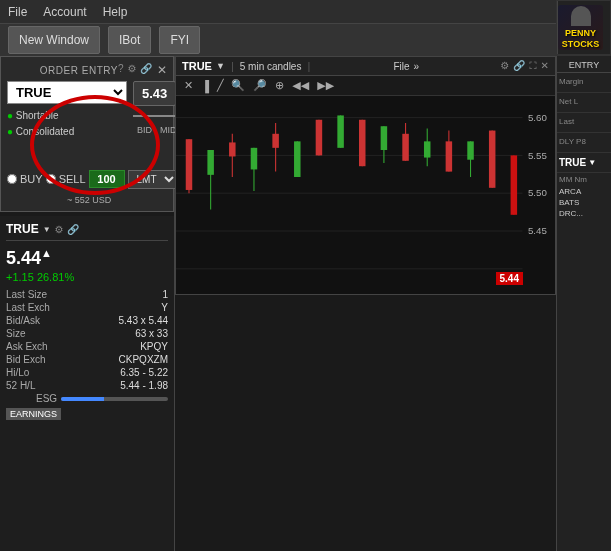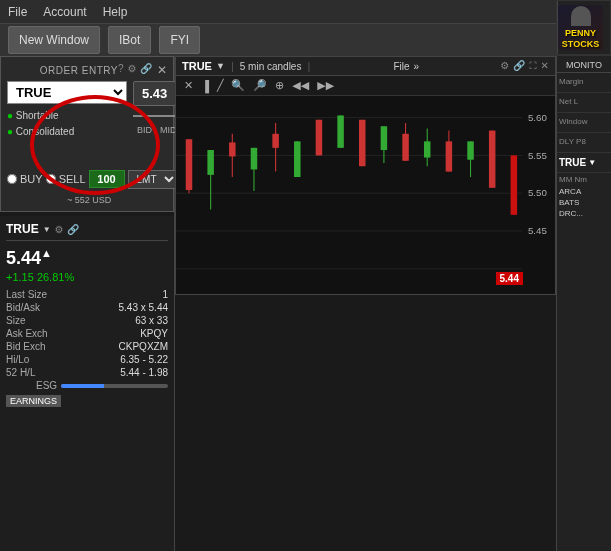--- a/index.html
+++ b/index.html
@@ -568,20 +568,24 @@
       <div class="quote-price">
         <span>5.44</span><span class="price-superscript">▲</span>
       </div>
       <div class="quote-change">+1.15  26.81%</div>
 
       <div class="quote-row">
         <span class="quote-label">Last Size</span>
         <span class="quote-value">1</span>
       </div>
       <div class="quote-row">
+        <span class="quote-label">Last Exch</span>
+        <span class="quote-value">Y</span>
+      </div>
+      <div class="quote-row">
         <span class="quote-label">Bid/Ask</span>
         <span class="quote-value">5.43 x 5.44</span>
       </div>
       <div class="quote-row">
         <span class="quote-label">Size</span>
         <span class="quote-value">63 x 33</span>
       </div>
       <div class="quote-row">
         <span class="quote-label">Ask Exch</span>
         <span class="quote-value">KPQY</span>
@@ -701,30 +705,30 @@
       </svg>
 
       
       <div class="highlight-price">5.44</div>
     </div>
   </div>
 
 </div>
 
 <div class="right-sidebar">
-  <div class="monitor-label">MONITO</div>
+  <div class="monitor-label">ENTRY</div>
 
   <div class="sidebar-section">
     <div class="sidebar-label">Margin</div>
   </div>
   <div class="sidebar-section">
     <div class="sidebar-label">Net L</div>
   </div>
   <div class="sidebar-section">
-    <div class="sidebar-label">Window</div>
+    <div class="sidebar-label">Last</div>
   </div>
   <div class="sidebar-section">
     <div class="sidebar-label">DLY P8</div>
   </div>
 
   <div class="true-section">
     <div class="true-label">
       <span>TRUE</span>
       <span style="font-size:8px;">▼</span>
     </div>

